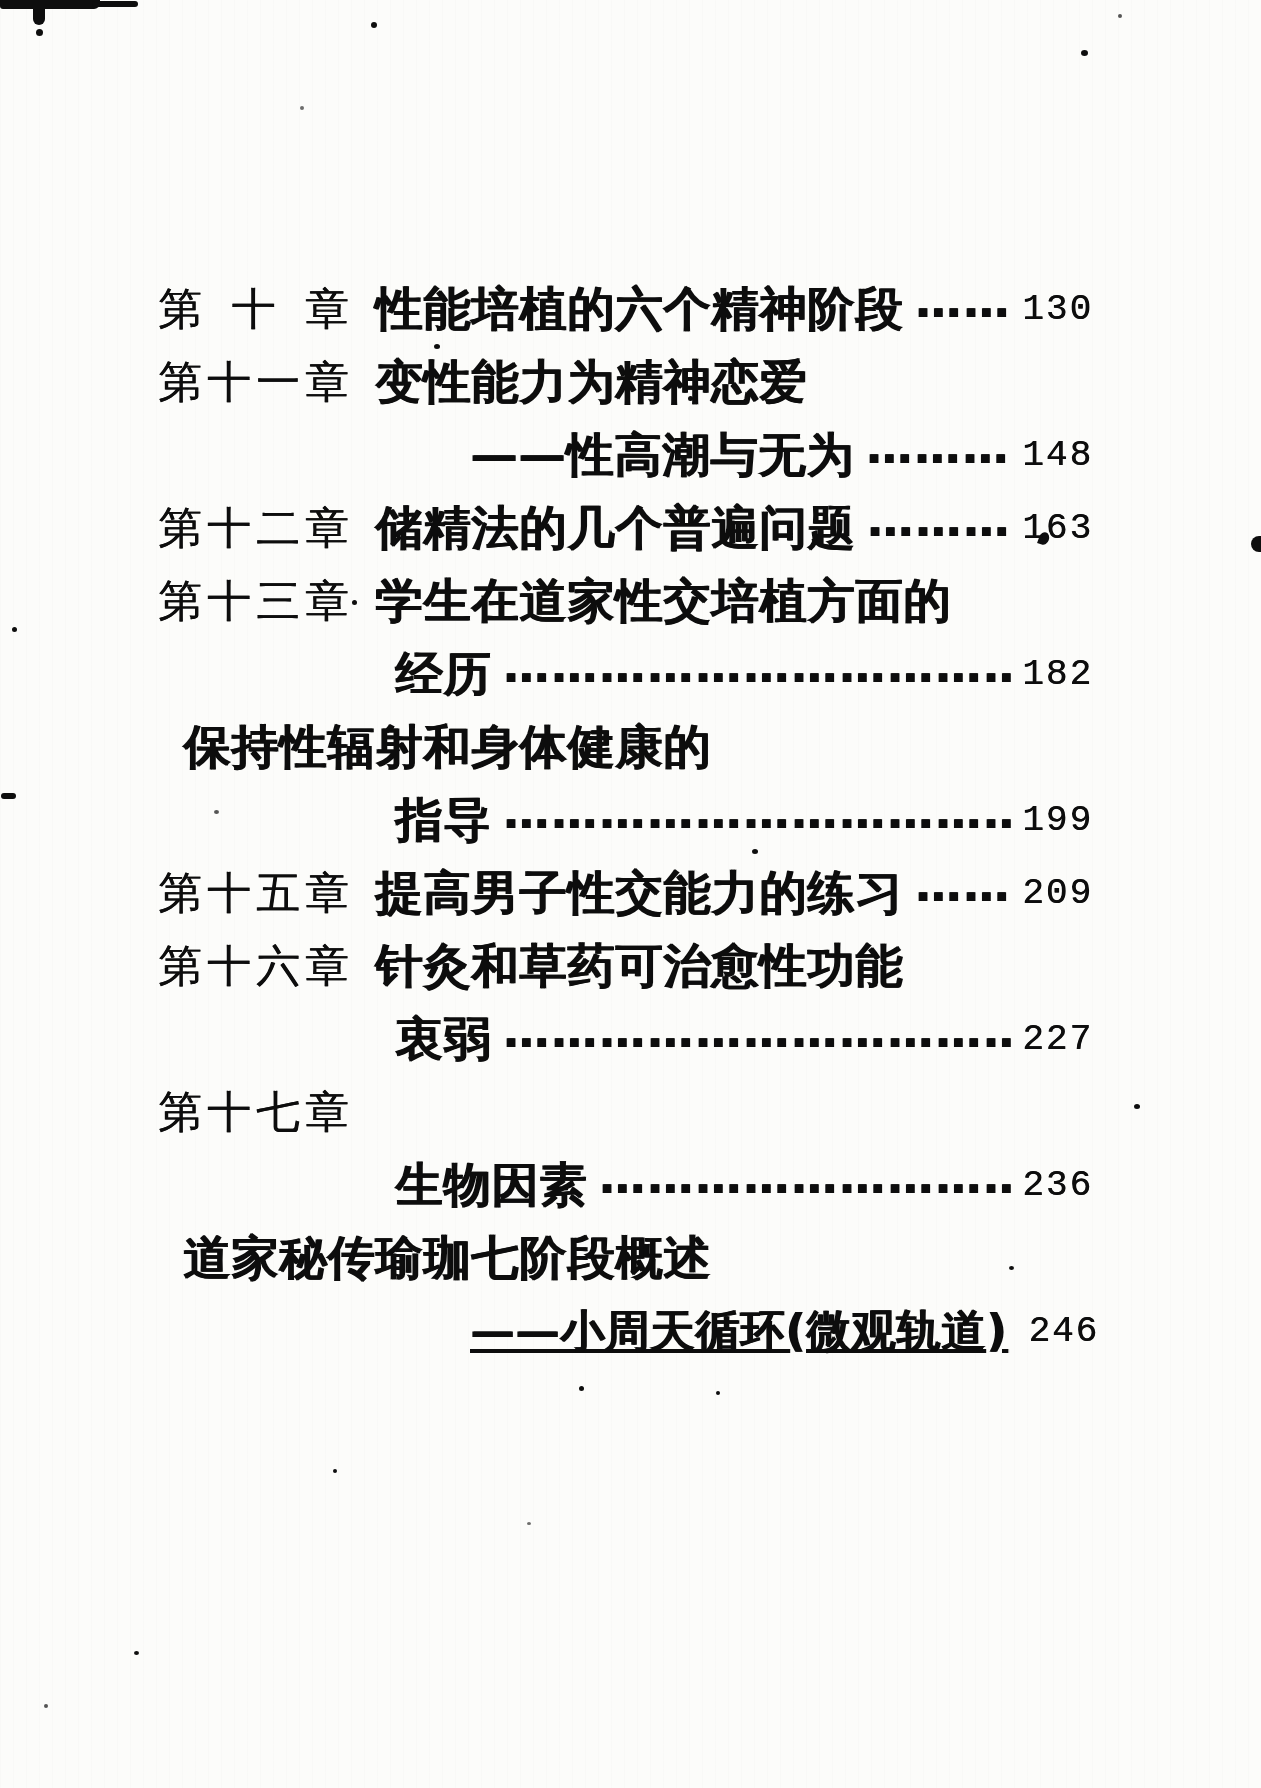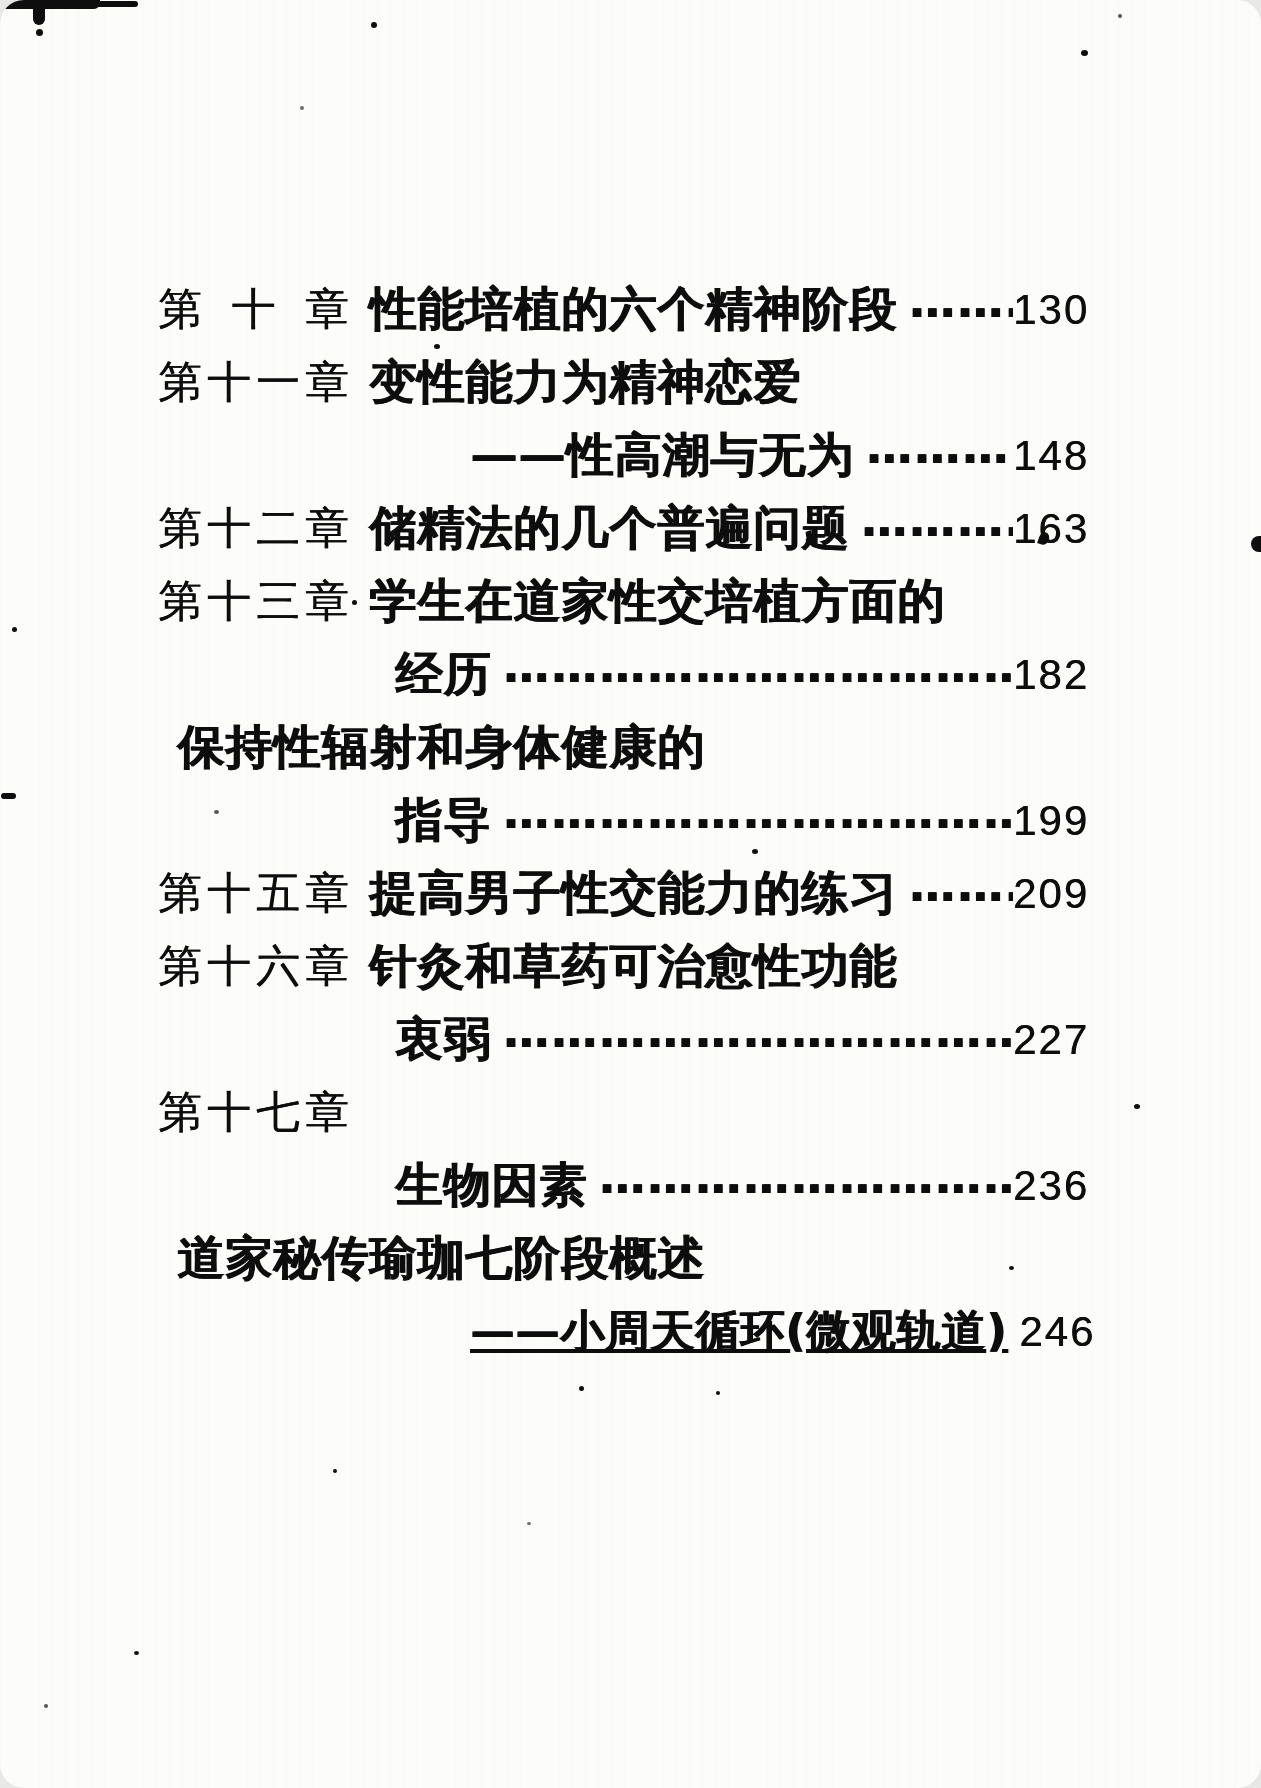--- a/index.html
+++ b/index.html
@@ -6,21 +6,20 @@
   body{background:#e8e8e6;}
   .page{
     position:relative;
     width:1261px;height:1788px;
     margin:0 auto;
     background:
       repeating-linear-gradient(90deg, rgba(0,0,0,0.013) 0 1px, rgba(0,0,0,0) 1px 13px),
       #fcfcfa;
     overflow:hidden;
     color:#0d0d0d;
-    border-radius:24px;
   }
   .toc{
     position:absolute;
     left:158px;top:273px;
     width:935px;
   }
   .toc-line{
     height:73px;
     display:flex;
     align-items:center;
@@ -36,41 +35,41 @@
     text-shadow:0.6px 0 0 currentColor;
   }
   .ti,.cont,.sub{
     flex:none;
     font-family:"DejaVu Sans",sans-serif;
     font-weight:bold;
     font-size:47px;
     letter-spacing:1px;
     text-shadow:1.2px 0 0 currentColor;
   }
-  .ti{margin-left:19px;}
+  .ti{margin-left:25px;}
   .cont{margin-left:237px;}
   .sub{margin-left:312px;}
   .sub2{font-size:44px;text-decoration:underline;}
   .lead{
     flex:1;min-width:0;
     overflow:hidden;
     white-space:nowrap;
     margin-left:12px;
     font-family:"DejaVu Sans",sans-serif;
     font-weight:bold;
     font-size:46px;
     letter-spacing:2px;
     transform:translateY(-9px);
     text-shadow:0.8px 0 0 currentColor;
   }
   .pg{
     flex:none;width:80px;
-    text-align:left;
-    font-family:Liberation Sans, sans-serif;
-    font-size:42px;
+    text-align:right;
+    font-family:Liberation Mono, monospace;
+    font-size:36px;
     letter-spacing:2px;
     text-shadow:0.5px 0 0 currentColor;
   }
   .tight{margin-right:14px;}
   .blob,.speck{position:absolute;background:#0e0e0e;}
   .speck{border-radius:50%;}
 </style>
 </head>
 <body>
 

